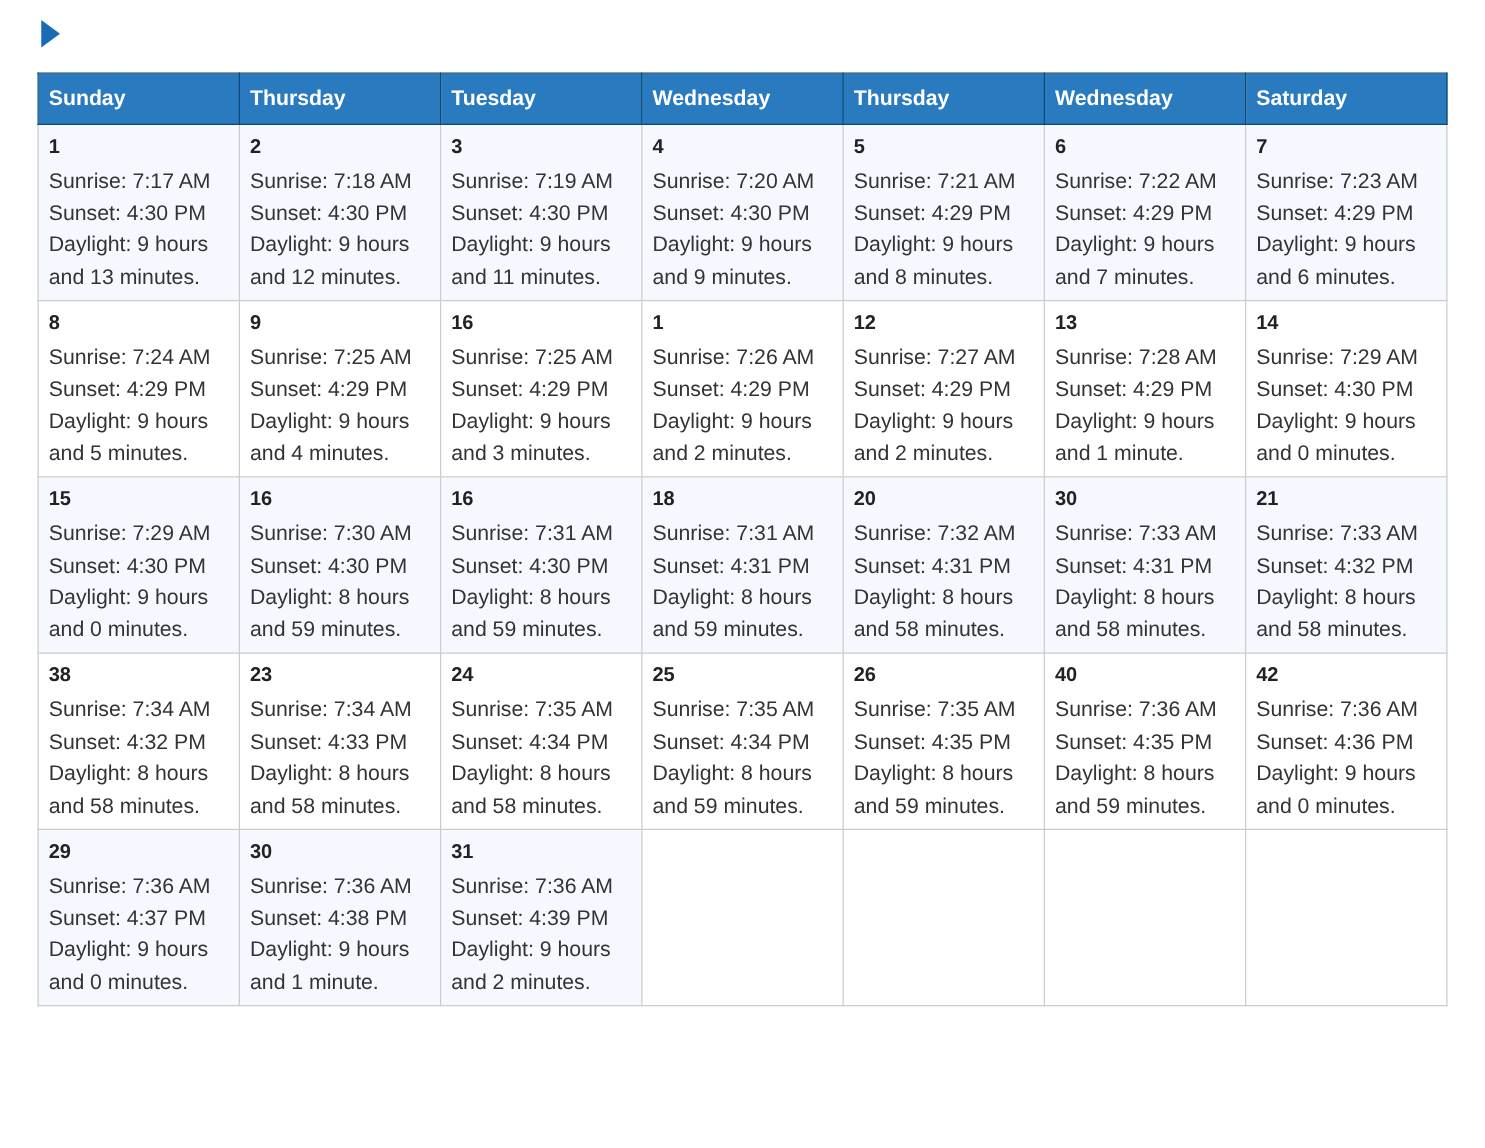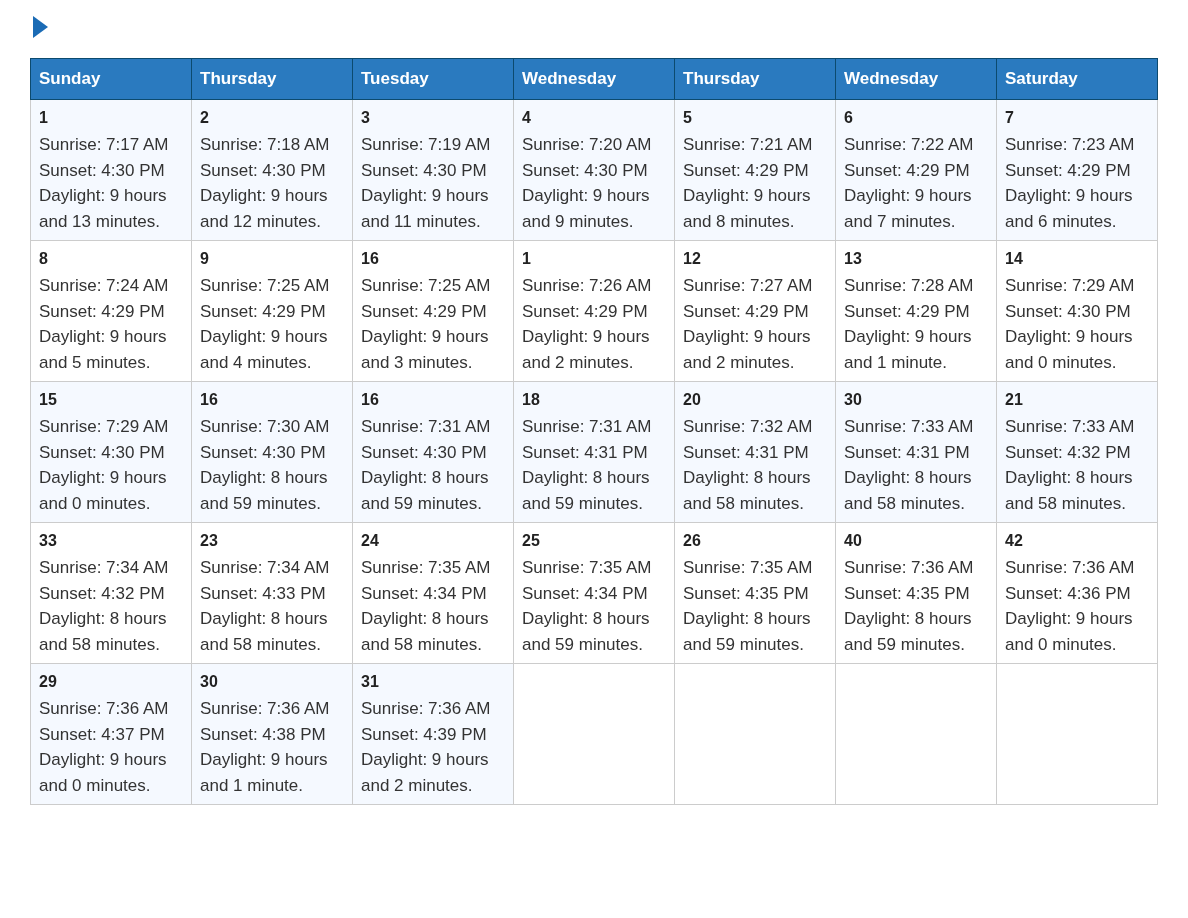--- a/index.html
+++ b/index.html
@@ -157,21 +157,21 @@
       <tr>
         <td><span class="day-number">15</span><span class="day-info">Sunrise: 7:29 AM<br>Sunset: 4:30 PM<br>Daylight: 9 hours and 0 minutes.</span></td>
         <td><span class="day-number">16</span><span class="day-info">Sunrise: 7:30 AM<br>Sunset: 4:30 PM<br>Daylight: 8 hours and 59 minutes.</span></td>
         <td><span class="day-number">16</span><span class="day-info">Sunrise: 7:31 AM<br>Sunset: 4:30 PM<br>Daylight: 8 hours and 59 minutes.</span></td>
         <td><span class="day-number">18</span><span class="day-info">Sunrise: 7:31 AM<br>Sunset: 4:31 PM<br>Daylight: 8 hours and 59 minutes.</span></td>
         <td><span class="day-number">20</span><span class="day-info">Sunrise: 7:32 AM<br>Sunset: 4:31 PM<br>Daylight: 8 hours and 58 minutes.</span></td>
         <td><span class="day-number">30</span><span class="day-info">Sunrise: 7:33 AM<br>Sunset: 4:31 PM<br>Daylight: 8 hours and 58 minutes.</span></td>
         <td><span class="day-number">21</span><span class="day-info">Sunrise: 7:33 AM<br>Sunset: 4:32 PM<br>Daylight: 8 hours and 58 minutes.</span></td>
       </tr>
       <tr>
-        <td><span class="day-number">33</span><span class="day-info">Sunrise: 7:34 AM<br>Sunset: 4:32 PM<br>Daylight: 8 hours and 58 minutes.</span></td>
+        <td><span class="day-number">38</span><span class="day-info">Sunrise: 7:34 AM<br>Sunset: 4:32 PM<br>Daylight: 8 hours and 58 minutes.</span></td>
         <td><span class="day-number">23</span><span class="day-info">Sunrise: 7:34 AM<br>Sunset: 4:33 PM<br>Daylight: 8 hours and 58 minutes.</span></td>
         <td><span class="day-number">24</span><span class="day-info">Sunrise: 7:35 AM<br>Sunset: 4:34 PM<br>Daylight: 8 hours and 58 minutes.</span></td>
         <td><span class="day-number">25</span><span class="day-info">Sunrise: 7:35 AM<br>Sunset: 4:34 PM<br>Daylight: 8 hours and 59 minutes.</span></td>
         <td><span class="day-number">26</span><span class="day-info">Sunrise: 7:35 AM<br>Sunset: 4:35 PM<br>Daylight: 8 hours and 59 minutes.</span></td>
         <td><span class="day-number">40</span><span class="day-info">Sunrise: 7:36 AM<br>Sunset: 4:35 PM<br>Daylight: 8 hours and 59 minutes.</span></td>
         <td><span class="day-number">42</span><span class="day-info">Sunrise: 7:36 AM<br>Sunset: 4:36 PM<br>Daylight: 9 hours and 0 minutes.</span></td>
       </tr>
       <tr>
         <td><span class="day-number">29</span><span class="day-info">Sunrise: 7:36 AM<br>Sunset: 4:37 PM<br>Daylight: 9 hours and 0 minutes.</span></td>
         <td><span class="day-number">30</span><span class="day-info">Sunrise: 7:36 AM<br>Sunset: 4:38 PM<br>Daylight: 9 hours and 1 minute.</span></td>

